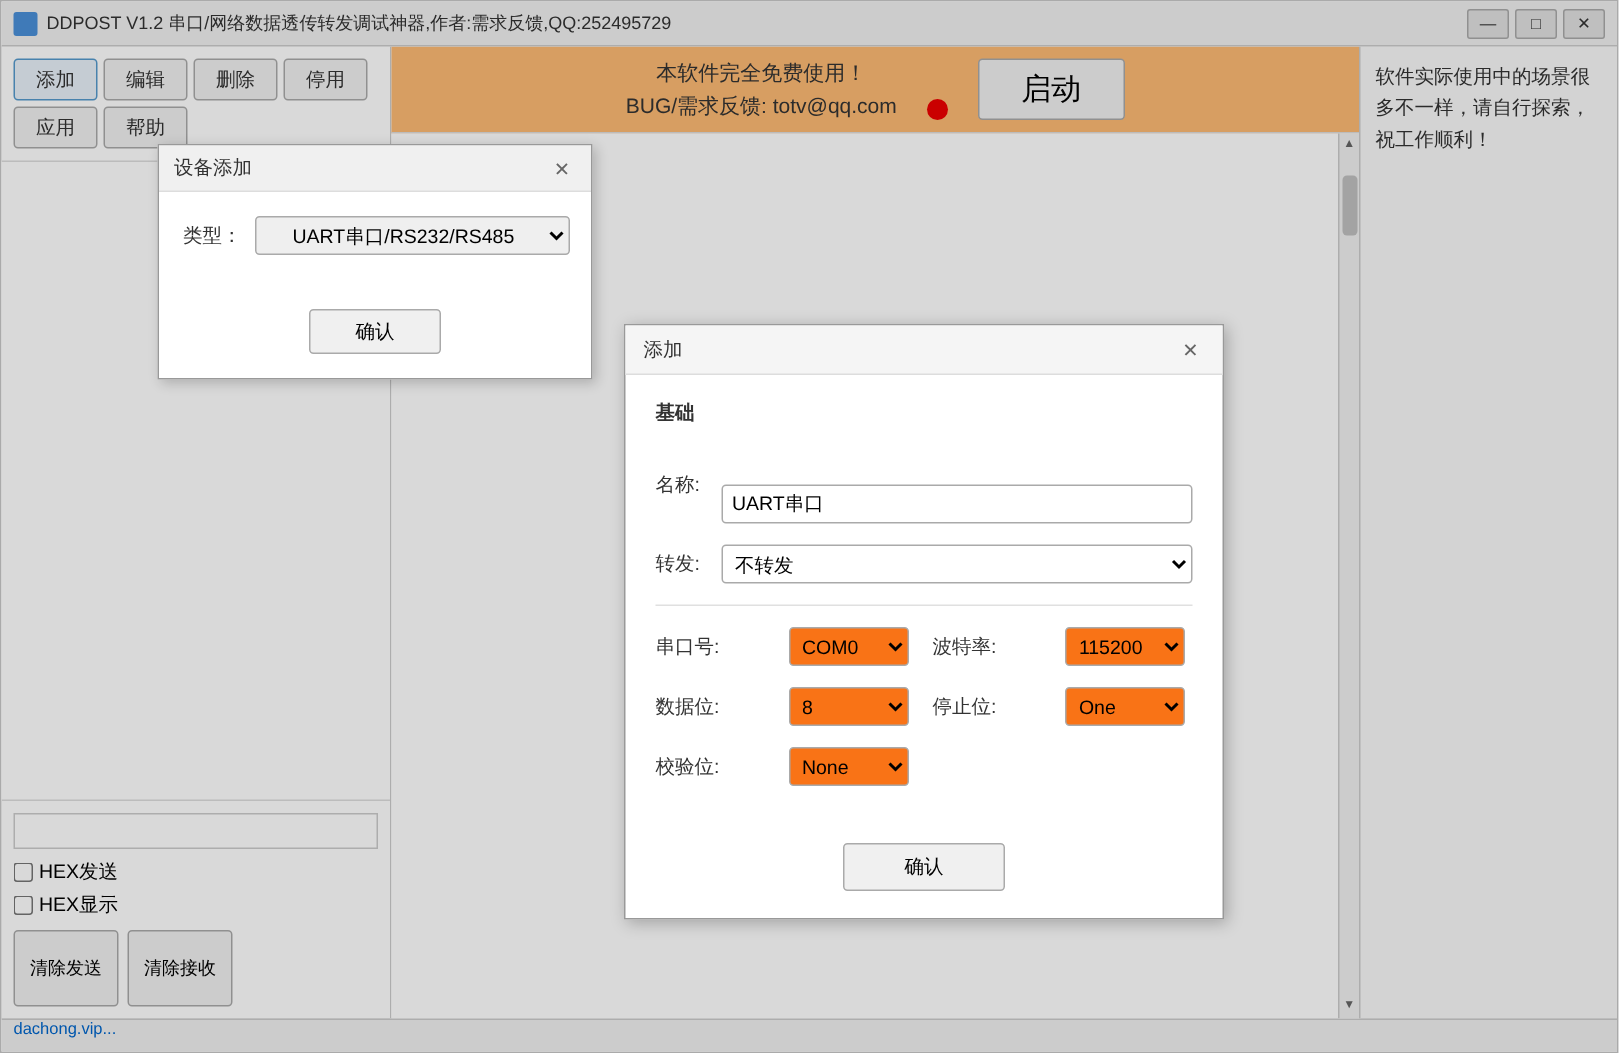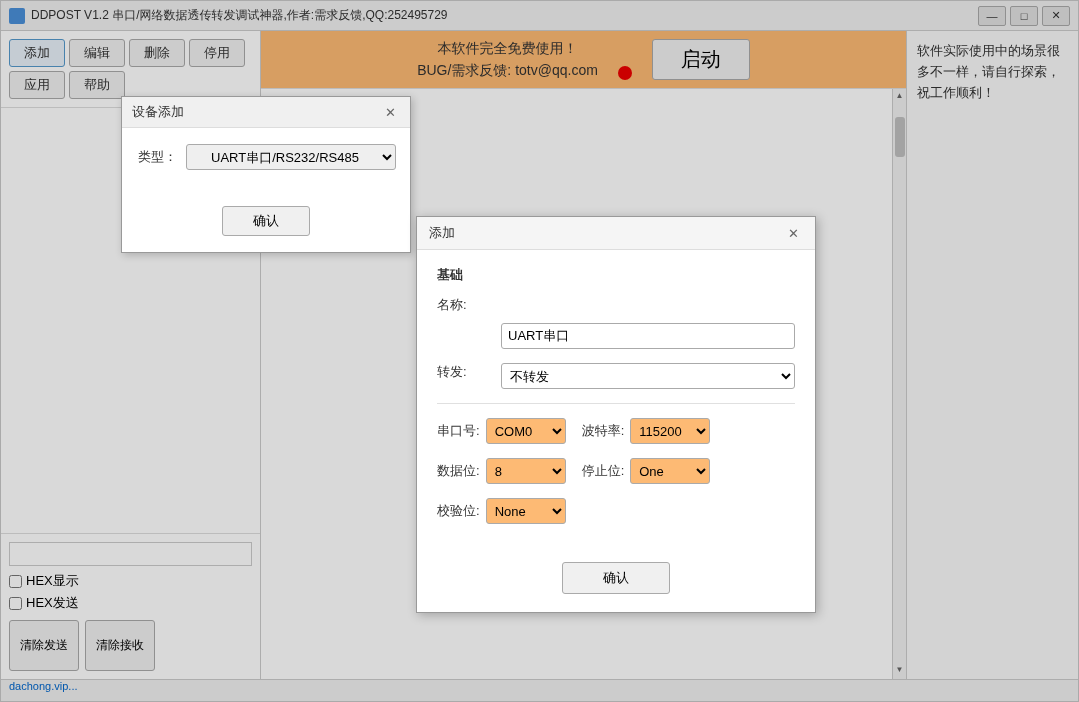--- a/index.html
+++ b/index.html
@@ -224,21 +224,21 @@
       position: absolute;
       top: 0; left: 0; right: 0; bottom: 0;
       background: rgba(0,0,0,0.15);
       z-index: 100;
     }
 
     
     .dialog-device-add {
       position: absolute;
       top: 95px;
-      left: 120px;
+      left: 104px;
       width: 290px;
       background: #fff;
       border: 1px solid #999;
       box-shadow: 2px 2px 8px rgba(0,0,0,0.2);
       z-index: 200;
     }
     .dialog-title-bar {
       background: #f0f0f0;
       padding: 6px 10px;
       display: flex;
@@ -317,22 +317,22 @@
       padding: 16px 20px;
     }
     .section-title {
       font-size: 13px;
       font-weight: bold;
       color: #333;
       margin-bottom: 12px;
     }
     .form-row {
       display: flex;
+      align-items: center;
       margin-bottom: 14px;
-      gap: 20px;
     }
     .form-label {
       width: 44px;
       font-size: 13px;
       color: #333;
       flex-shrink: 0;
     }
     .form-input {
       flex: 1;
       height: 26px;
@@ -370,22 +370,23 @@
       font-size: 13px;
       color: #333;
       white-space: nowrap;
     }
     .form-group-select {
       height: 26px;
       border: 1px solid #aaa;
       border-radius: 3px;
       padding: 0 4px;
       font-size: 13px;
-      background: #fdba74;
+      background: #f97316;
       min-width: 80px;
+      margin-left: 40px;
     }
     .dialog-add-footer {
       padding: 8px 20px 18px;
       display: flex;
       justify-content: center;
     }
     .confirm-btn-main {
       padding: 6px 40px;
       border: 1px solid #aaa;
       background: #f0f0f0;
@@ -452,25 +453,25 @@
         <button class="toolbar-btn">帮助</button>
       </div>
 
       <div class="device-list"></div>
 
       <div class="left-bottom">
         <input class="search-input" type="text" style="">
         <div class="checkbox-group">
           <label class="checkbox-row">
             <input type="checkbox" style="">
-            <span>HEX显示</span>
+            <span>HEX发送</span>
           </label>
           <label class="checkbox-row">
             <input type="checkbox" style="">
-            <span>HEX发送</span>
+            <span>HEX显示</span>
           </label>
         </div>
         <div class="action-btns">
           <button class="action-btn">清除发送</button>
           <button class="action-btn">清除接收</button>
         </div>
       </div>
     </div>
 
     <div class="center-panel">

